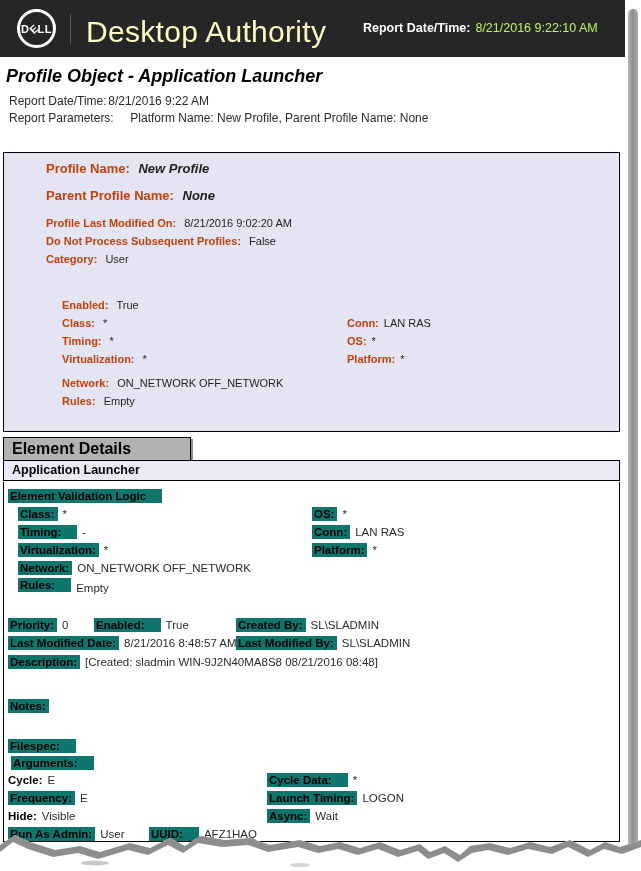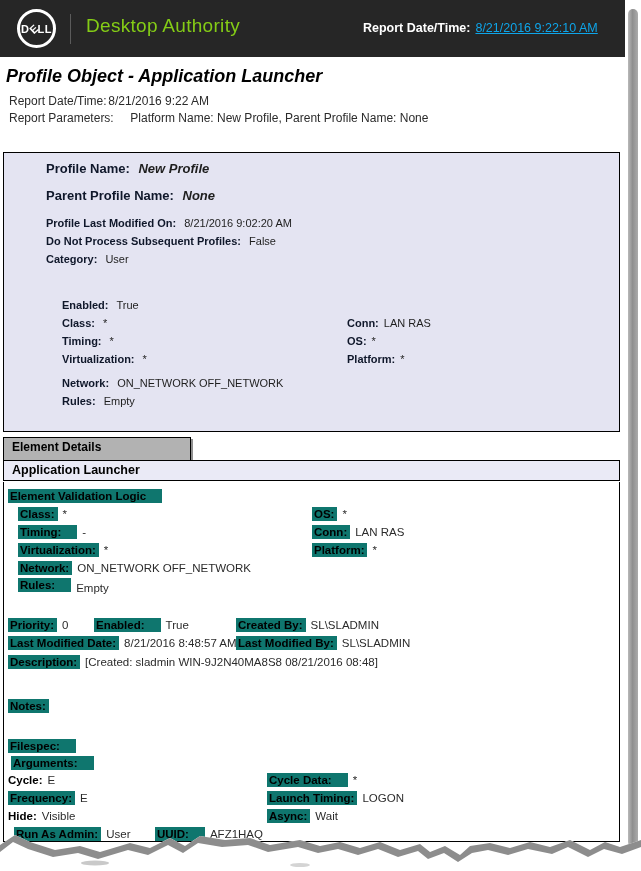--- a/index.html
+++ b/index.html
@@ -7,45 +7,45 @@
   body { font-family:"Liberation Sans", sans-serif; color:#000; }
   .page { position:relative; width:641px; height:871px; background:#fff; overflow:hidden; }
 
   
   .topbar { position:absolute; left:0; top:0; width:625px; height:57px; background:#262626; }
   .logo-circle { position:absolute; left:17px; top:9px; width:39px; height:39px; border:3px solid #fff;
     border-radius:50%; display:flex; align-items:center; justify-content:center; }
   .logo-circle span { color:#fff; font-weight:bold; font-size:11px; letter-spacing:.5px; }
   .logo-circle .tilt { display:inline-block; transform:rotate(-42deg); }
   .topbar-divider { position:absolute; left:70px; top:14px; width:1px; height:30px; background:#5b5b5b; }
-  .brand { position:absolute; left:86px; top:15px; color:#84cc16; font-size:19px; font-weight:normal; letter-spacing:.3px; }
+  .brand { position:absolute; left:86px; top:15px; color:#fef9c3; font-size:30px; font-weight:normal; letter-spacing:.3px; }
   .topbar-right { position:absolute; left:363px; top:21px; font-size:12.5px; color:#fff; white-space:nowrap; }
   .topbar-right .lbl { font-weight:bold; }
-  .topbar-right .val { color:#0ea5e9; font-weight:normal; margin-left:5px;text-decoration:underline; }
+  .topbar-right .val { color:#bef264; font-weight:normal; margin-left:5px; }
 
   
   .report-title { position:absolute; left:6px; top:66px; font-size:18px; font-weight:bold; font-style:italic; }
   .meta-line { position:absolute; left:9px; font-size:12px; color:#2b2b2b; white-space:nowrap; }
   .meta-line .ml-label { display:inline-block; }
   .meta1 { top:94px; } .meta1 .ml-label { width:96px; }
   .meta2 { top:111px; } .meta2 .ml-label { width:118px; }
 
   
   .profile-box { position:absolute; left:3px; top:152px; width:617px; height:280px;
     background:#e4e4f2; border:1px solid #000; }
   .pb-row { position:absolute; left:0; width:100%; white-space:nowrap; font-size:11px; color:#1e1e1e; }
-  .pb-row b { color:#0f172a;padding-left:35px; }
+  .pb-row b { color:#c2410c;padding-left:35px; }
   .big { font-size:13px; }
   .pb-val { margin-left:5px; }
   .iv { font-style:italic; font-weight:bold; }
   .pb-c2 { position:absolute; left:308px; }
 
   
   .ed-tab { position:absolute; left:3px; top:437px; width:188px; height:35px; background:#b2b2b2;
-    border:1px solid #000; font-size:12px; font-weight:bold; padding:2px 0 0 8px;
+    border:1px solid #000; font-size:16px; font-weight:bold; padding:2px 0 0 8px;
     box-shadow:2px 2px 0 #8f8f8f; }
   .el-bar { position:absolute; left:3px; top:460px; width:617px; height:21px; background:#eaeaf6;
     border:1px solid #000; font-size:12.5px; font-weight:bold; padding:2px 0 0 8px; }
   .el-box { position:absolute; left:3px; top:482px; width:617px; height:360px; background:#fff;
     border:1px solid #000; border-top:none; }
   .el-row { position:absolute; left:0; width:100%; white-space:nowrap; font-size:11.5px; color:#2b2b2b; }
   .el-row b { color:#000; }
   .hl { background:#0f766e; padding:1px 3px 1px 2px; }
   .hlw { padding-right:16px; }
   .ind { padding-left:14px; }
@@ -193,21 +193,21 @@
       <span class="c2b"><b class="hl hlw">Cycle Data:</b><span class="vgap">*</span></span>
     </div>
     <div class="el-row base" style="top:310px;">
       <b class="hl">Frequency:</b><span class="vgap">E</span>
       <span class="c2b"><b class="hl">Launch Timing:</b><span class="vgap">LOGON</span></span>
     </div>
     <div class="el-row base" style="top:328px;">
       <b>Hide:</b><span class="vgap">Visible</span>
       <span class="c2b"><b class="hl">Async:</b><span class="vgap">Wait</span></span>
     </div>
-    <div class="el-row base" style="top:346px;margin-left:6px;">
+    <div class="el-row base" style="top:346px;">
       <b class="hl">Run As Admin:</b><span class="vgap">User</span>
       <span class="c2e"><b class="hl hlw">UUID:</b><span class="vgap">AFZ1HAQ</span></span>
     </div>
   </div>
 
   <div class="side-strip"></div>
 
   <svg class="tear" width="641" height="45" viewBox="0 0 641 45">
 
     <path fill="#ffffff" d="M0,19 L15,9 L30,16 L55,24 L80,20 L100,26 L130,17 L150,22 L170,12 L185,20 L200,10

